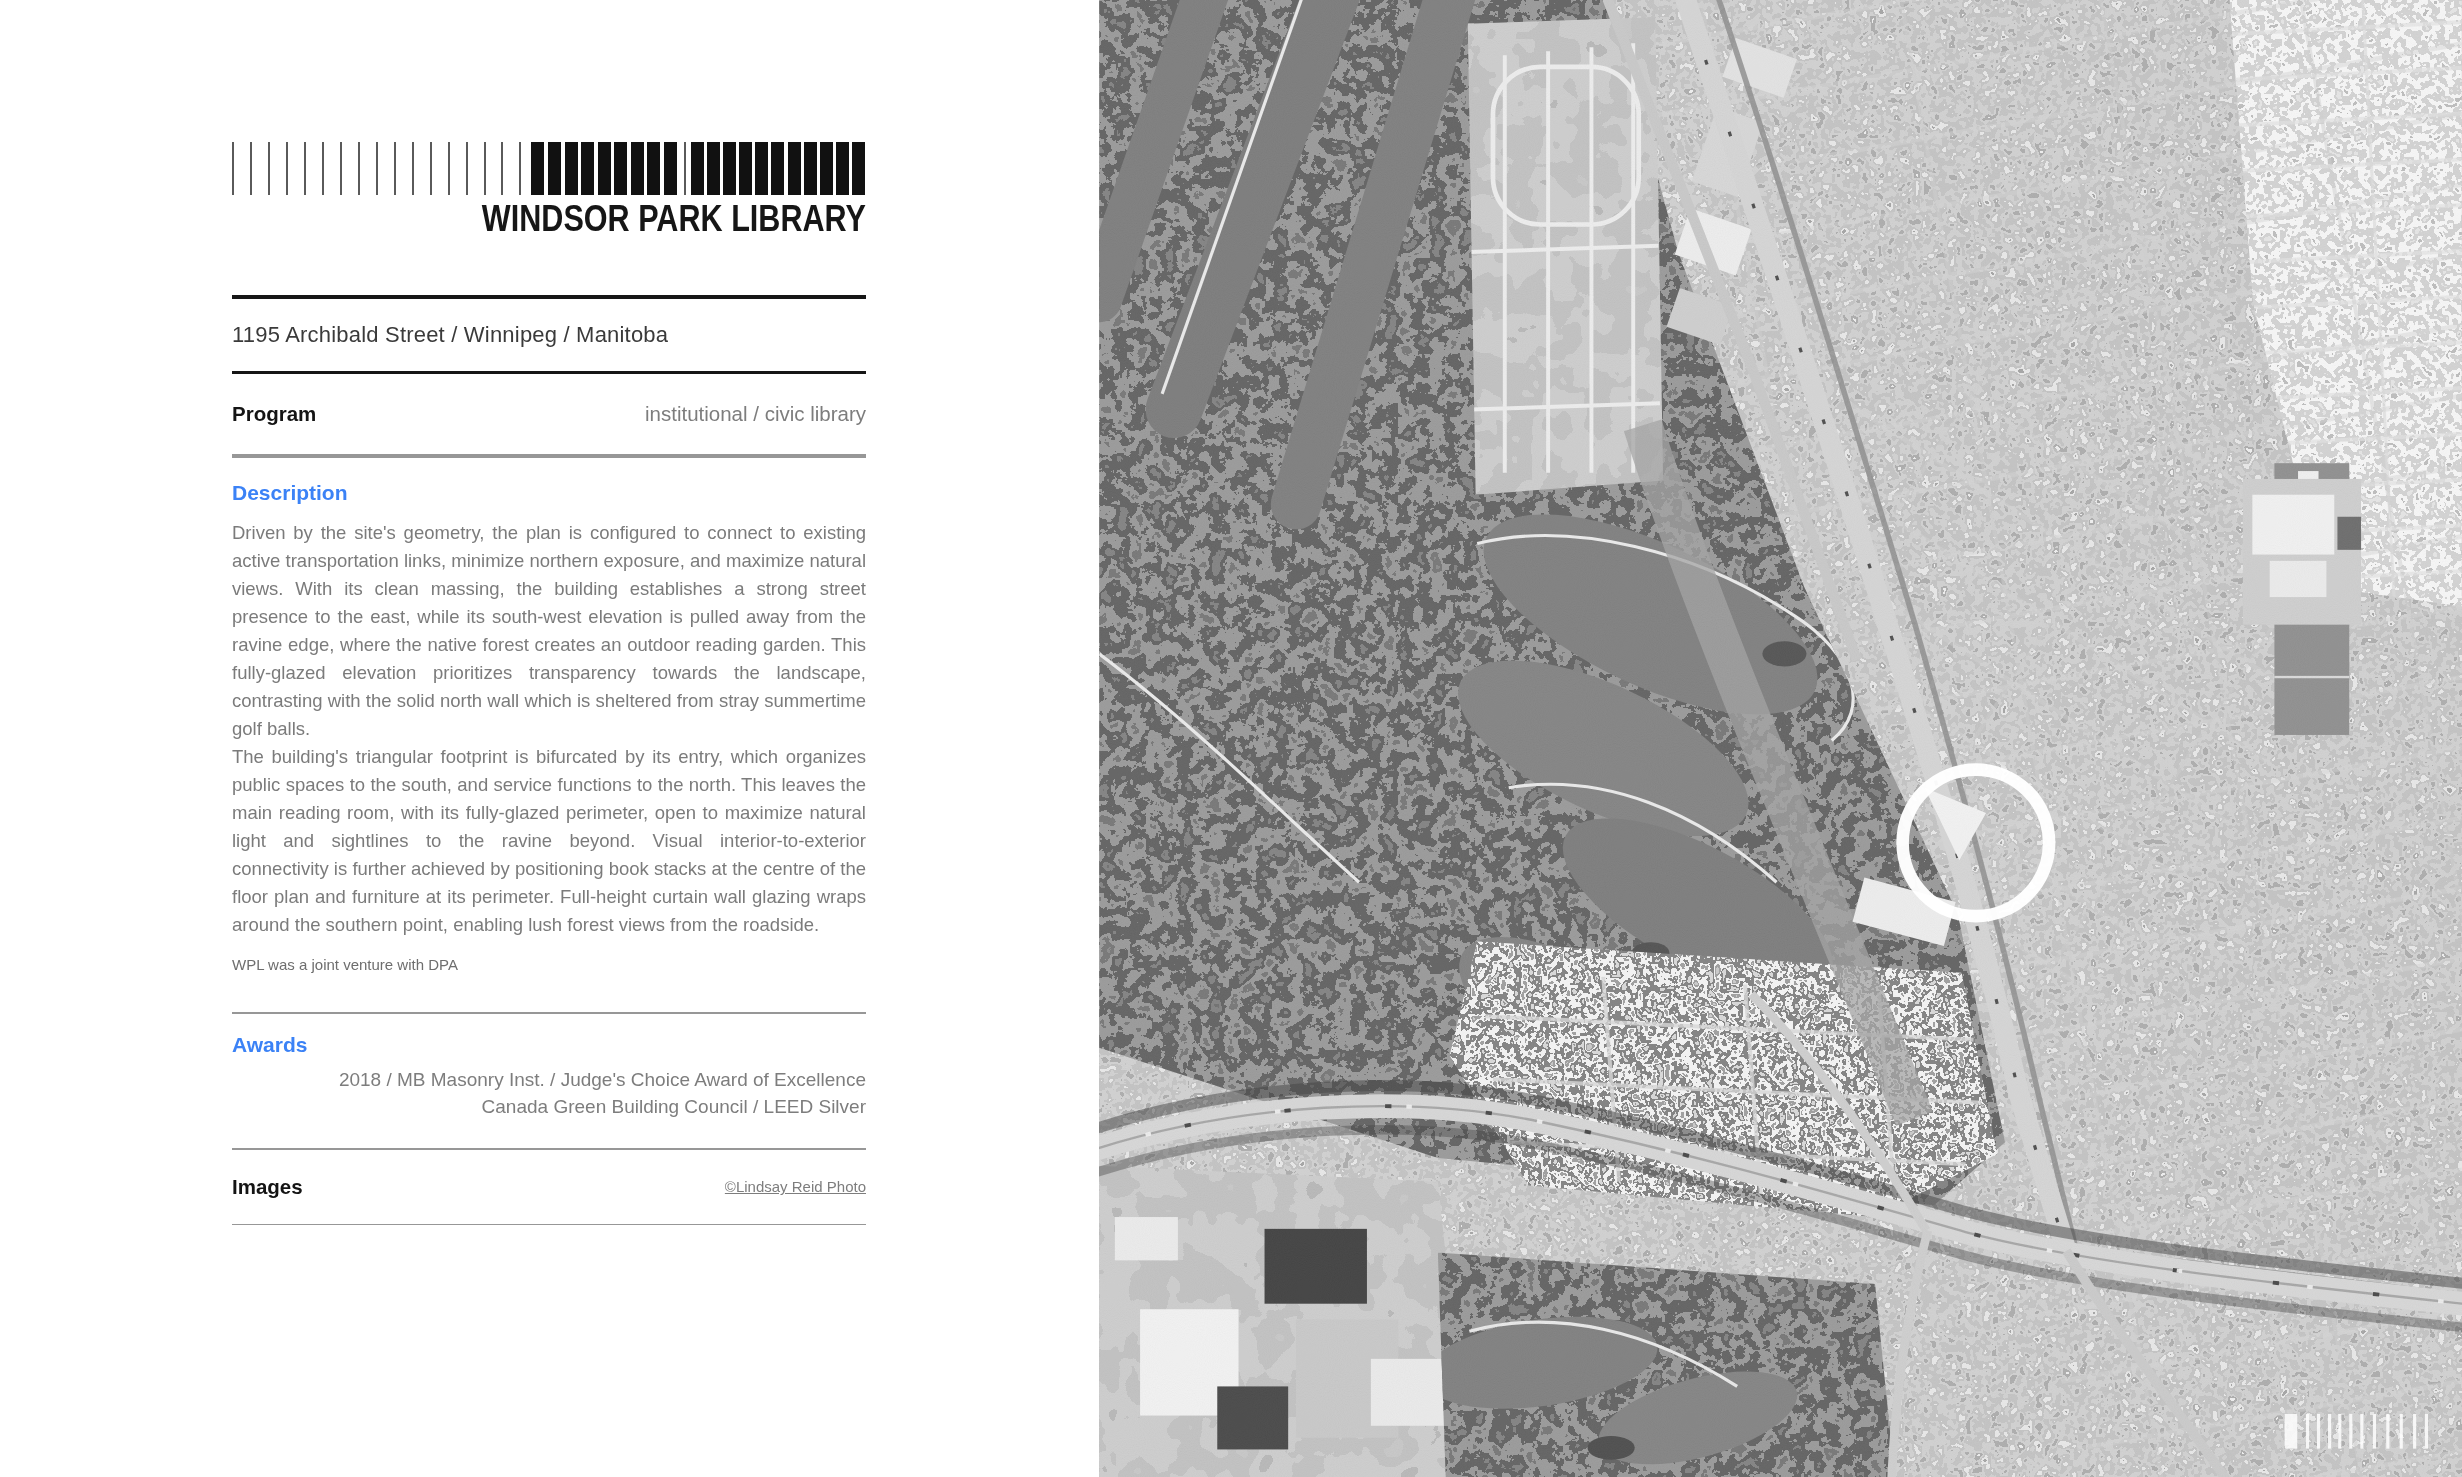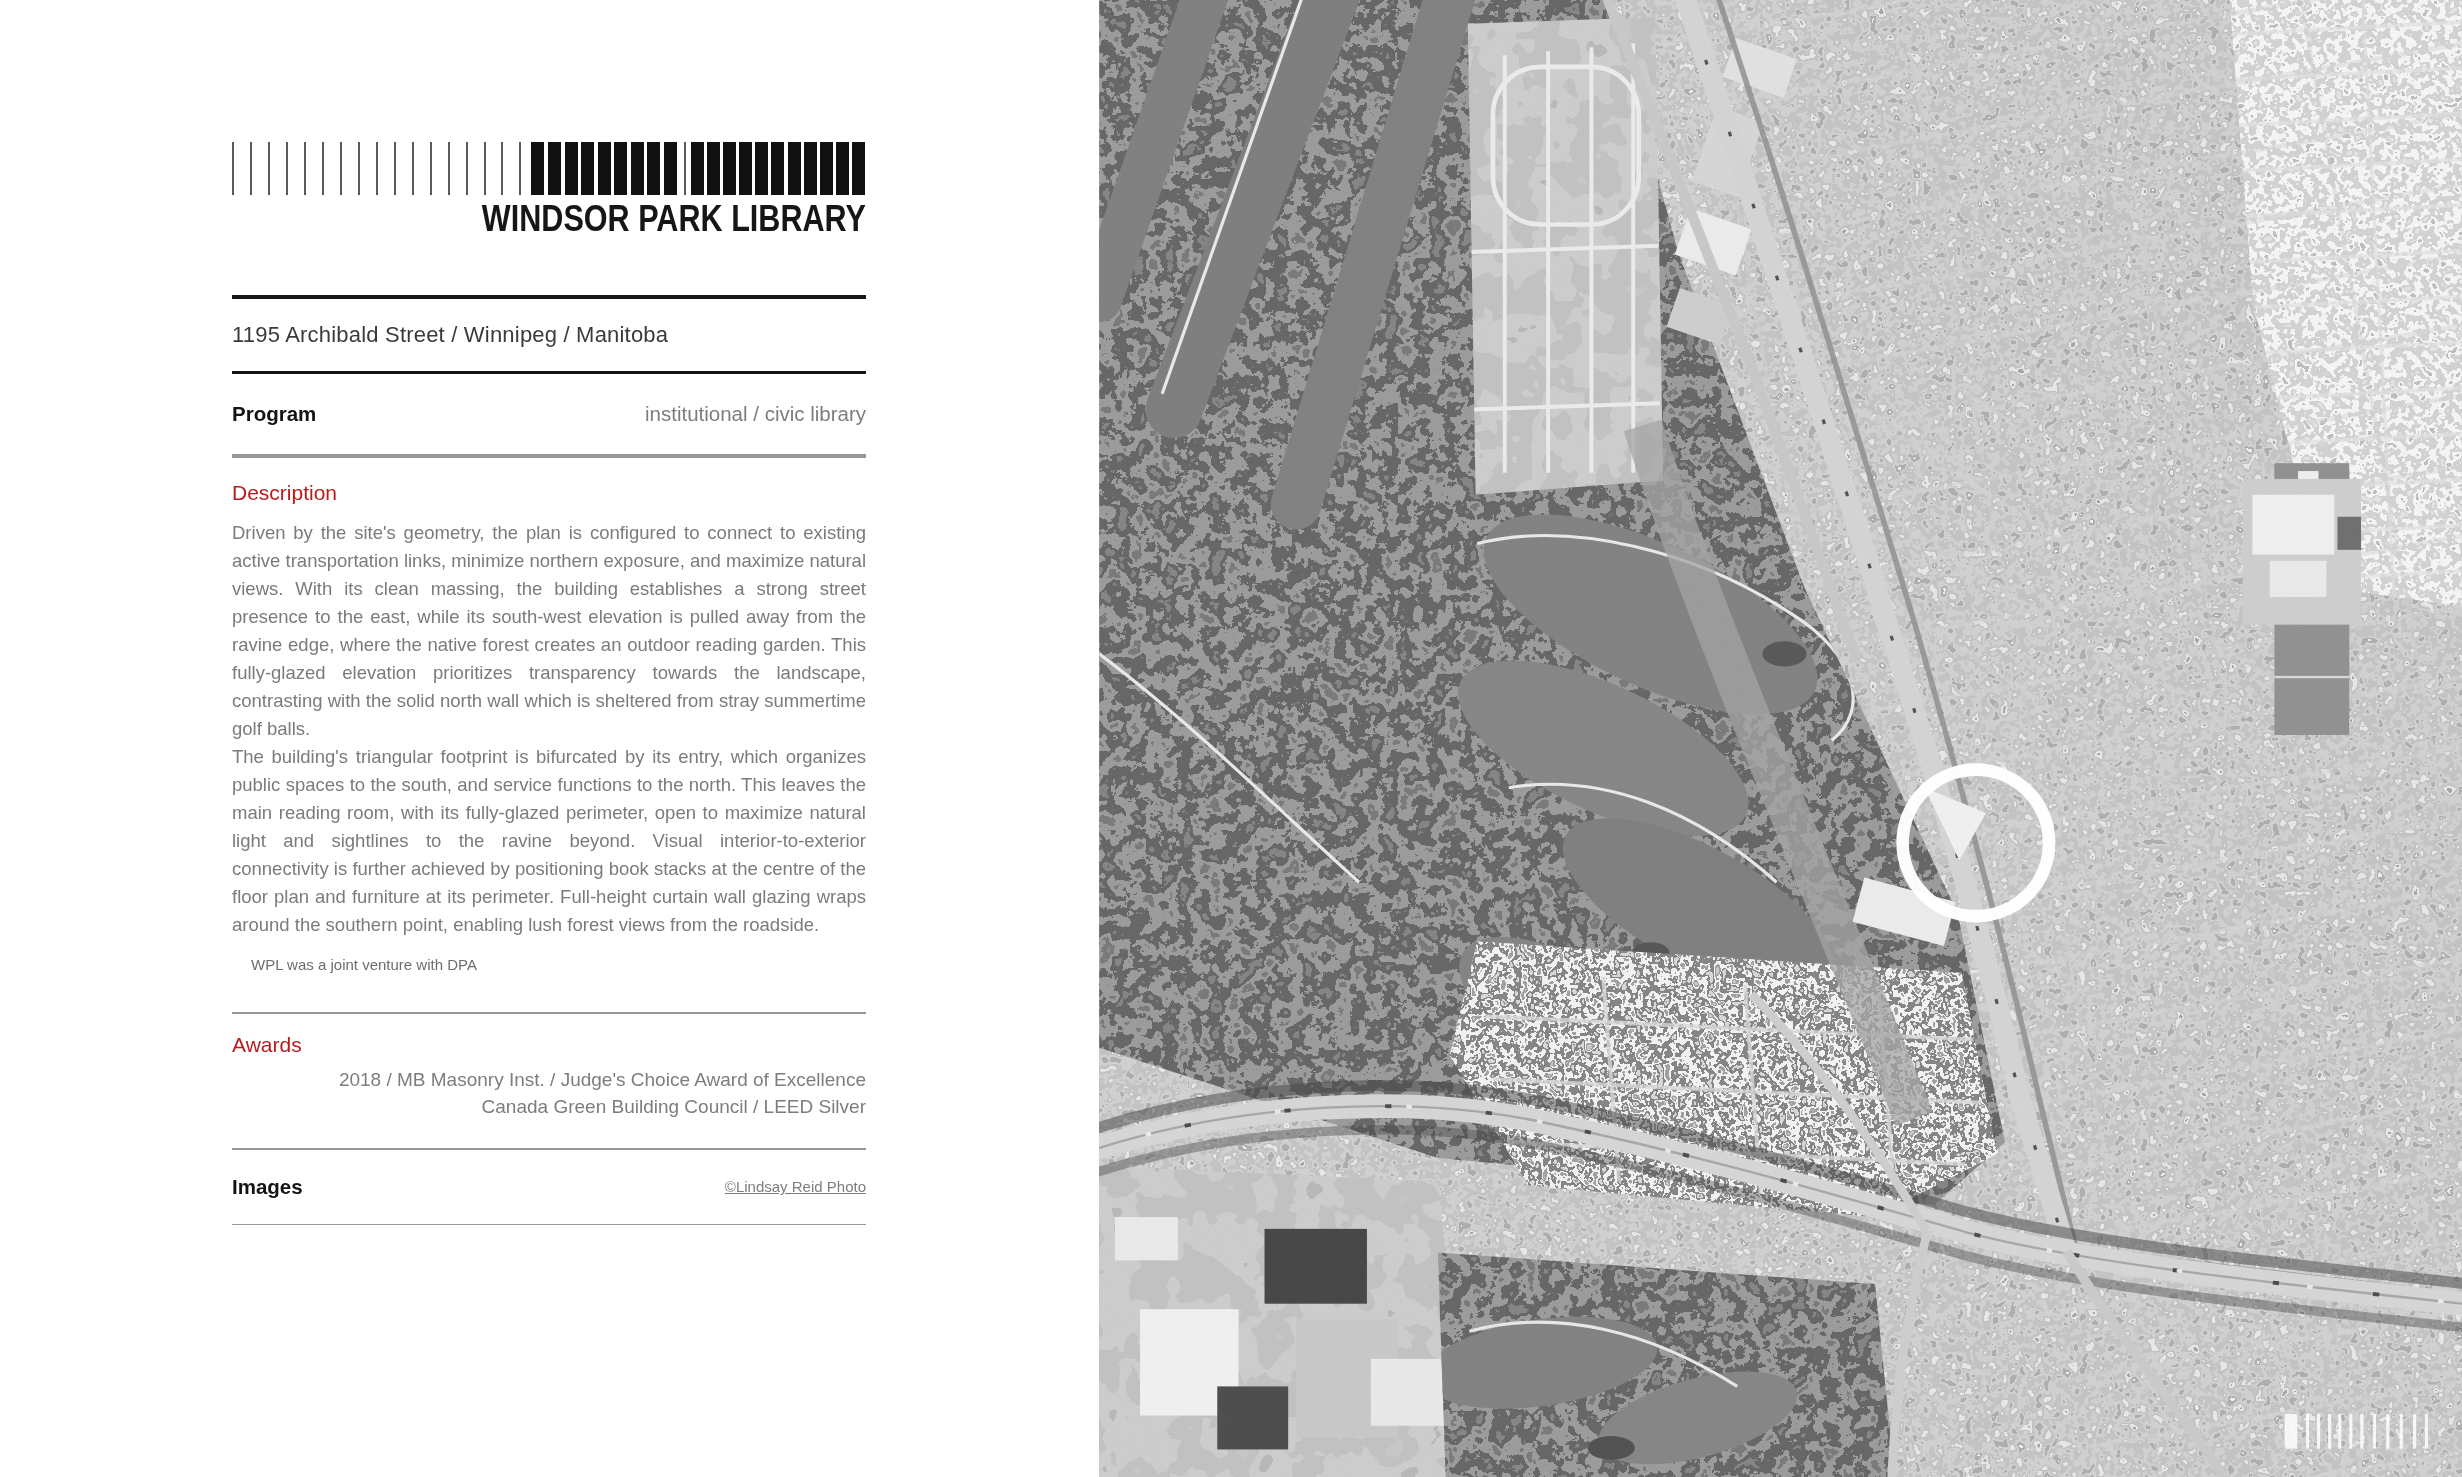--- a/index.html
+++ b/index.html
@@ -13,24 +13,24 @@
   .wordmark{margin-top:4.7px;height:38px;line-height:38px;font-size:36px;font-weight:bold;
             color:#161616;text-align:right;white-space:nowrap;
             transform:scaleX(0.85);transform-origin:100% 50%;letter-spacing:0px;}
   .hr-thick{height:3.9px;background:#161616;}
   .hr-thin{height:1.6px;background:#979797;}
   .rule-gap-top{margin-top:57px;}
   .address-row{height:72px;display:flex;align-items:center;font-size:22px;color:#3a3a3a;letter-spacing:0.2px;}
   .meta-row{height:80px;display:flex;align-items:center;justify-content:space-between;}
   .meta-row .lbl{font-size:20.5px;font-weight:bold;color:#141414;}
   .meta-row .val{font-size:20.5px;color:#7d7d7d;}
-  .sec-heading{margin-top:23.6px;font-size:21px;font-weight:normal;color:#b91c1c;line-height:23.6px;}
+  .sec-heading{margin-top:23.6px;font-size:21px;font-weight:bold;color:#3b82f6;line-height:23.6px;}
   .desc-text{margin-top:14px;font-size:18.5px;line-height:28px;color:#7b7b7b;text-align:justify;}
   .desc-text p{margin:0;}
-  .desc-note{margin-top:17.3px;font-size:15px;color:#6e6e6e;margin-left:19px;}
+  .desc-note{margin-top:17.3px;font-size:15px;color:#6e6e6e;}
   .hr-after-note{margin-top:39px;}
   .awards-heading{margin-top:19px;}
   .awards-list{margin-top:9.5px;font-size:19px;line-height:27.6px;color:#7d7d7d;text-align:right;}
   .hr-after-awards{margin-top:27px;}
   .images-row{height:74px;display:flex;align-items:center;justify-content:space-between;}
   .images-row .lbl{font-size:20.5px;font-weight:bold;color:#141414;}
   .images-row .credit{font-size:15px;color:#7d7d7d;text-decoration:underline;}
 
   
   .aerial{position:absolute;left:1099px;top:0;width:1363px;height:1477px;background:#8a8a8a;}

